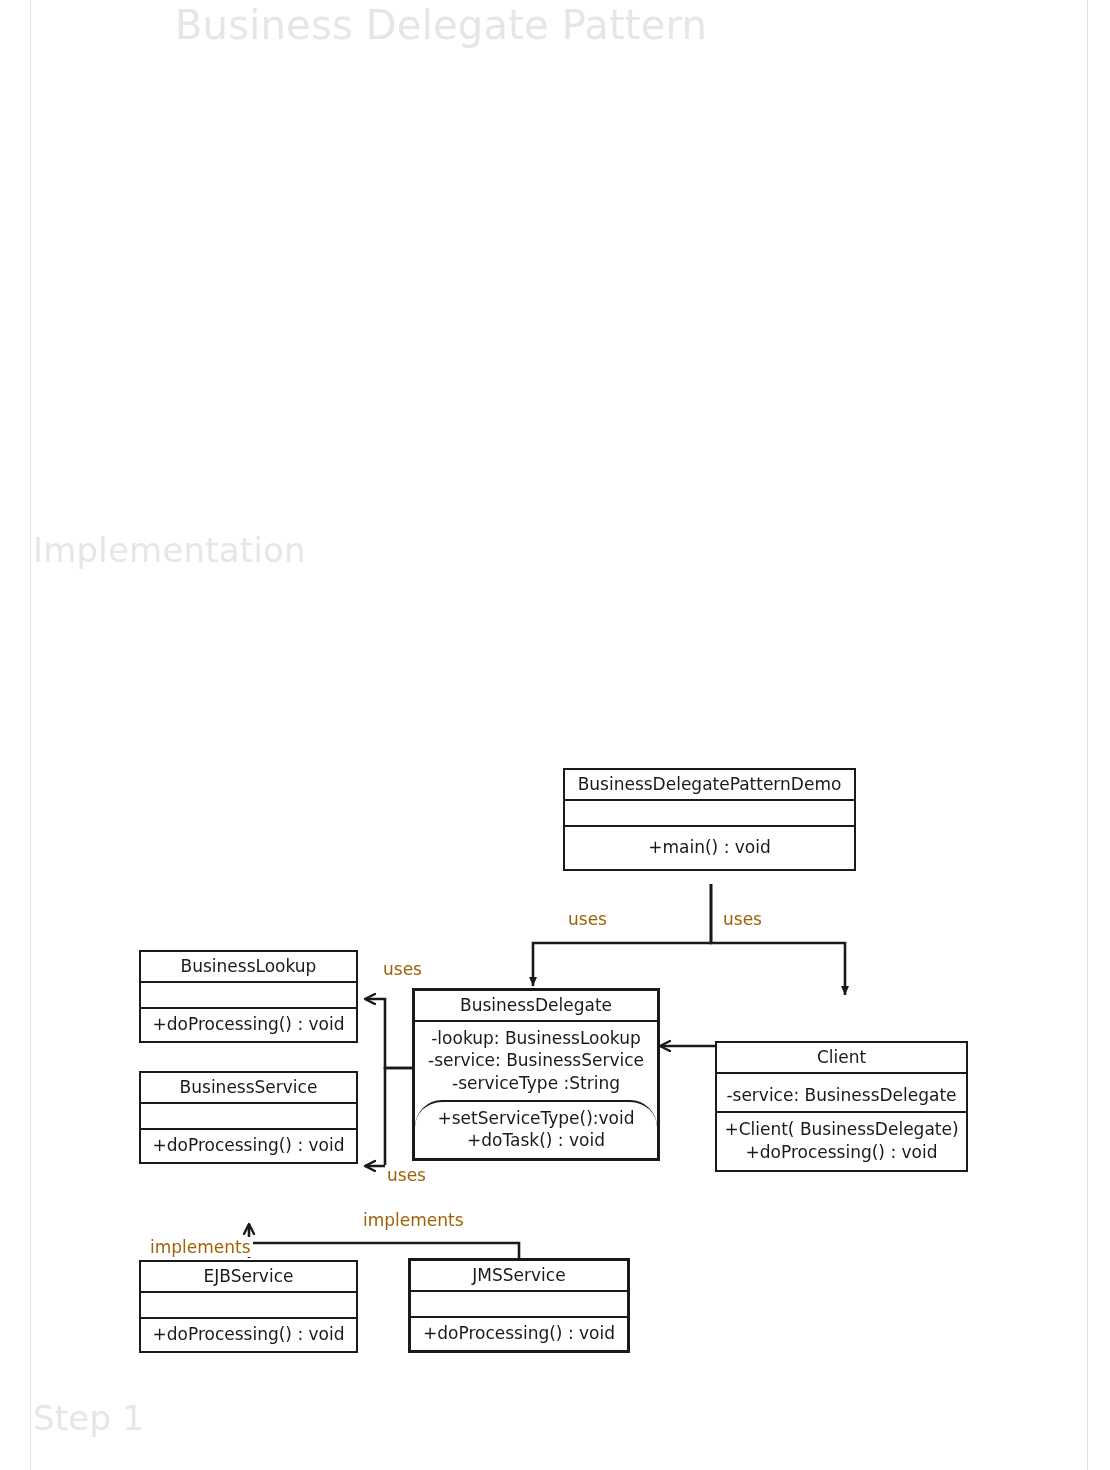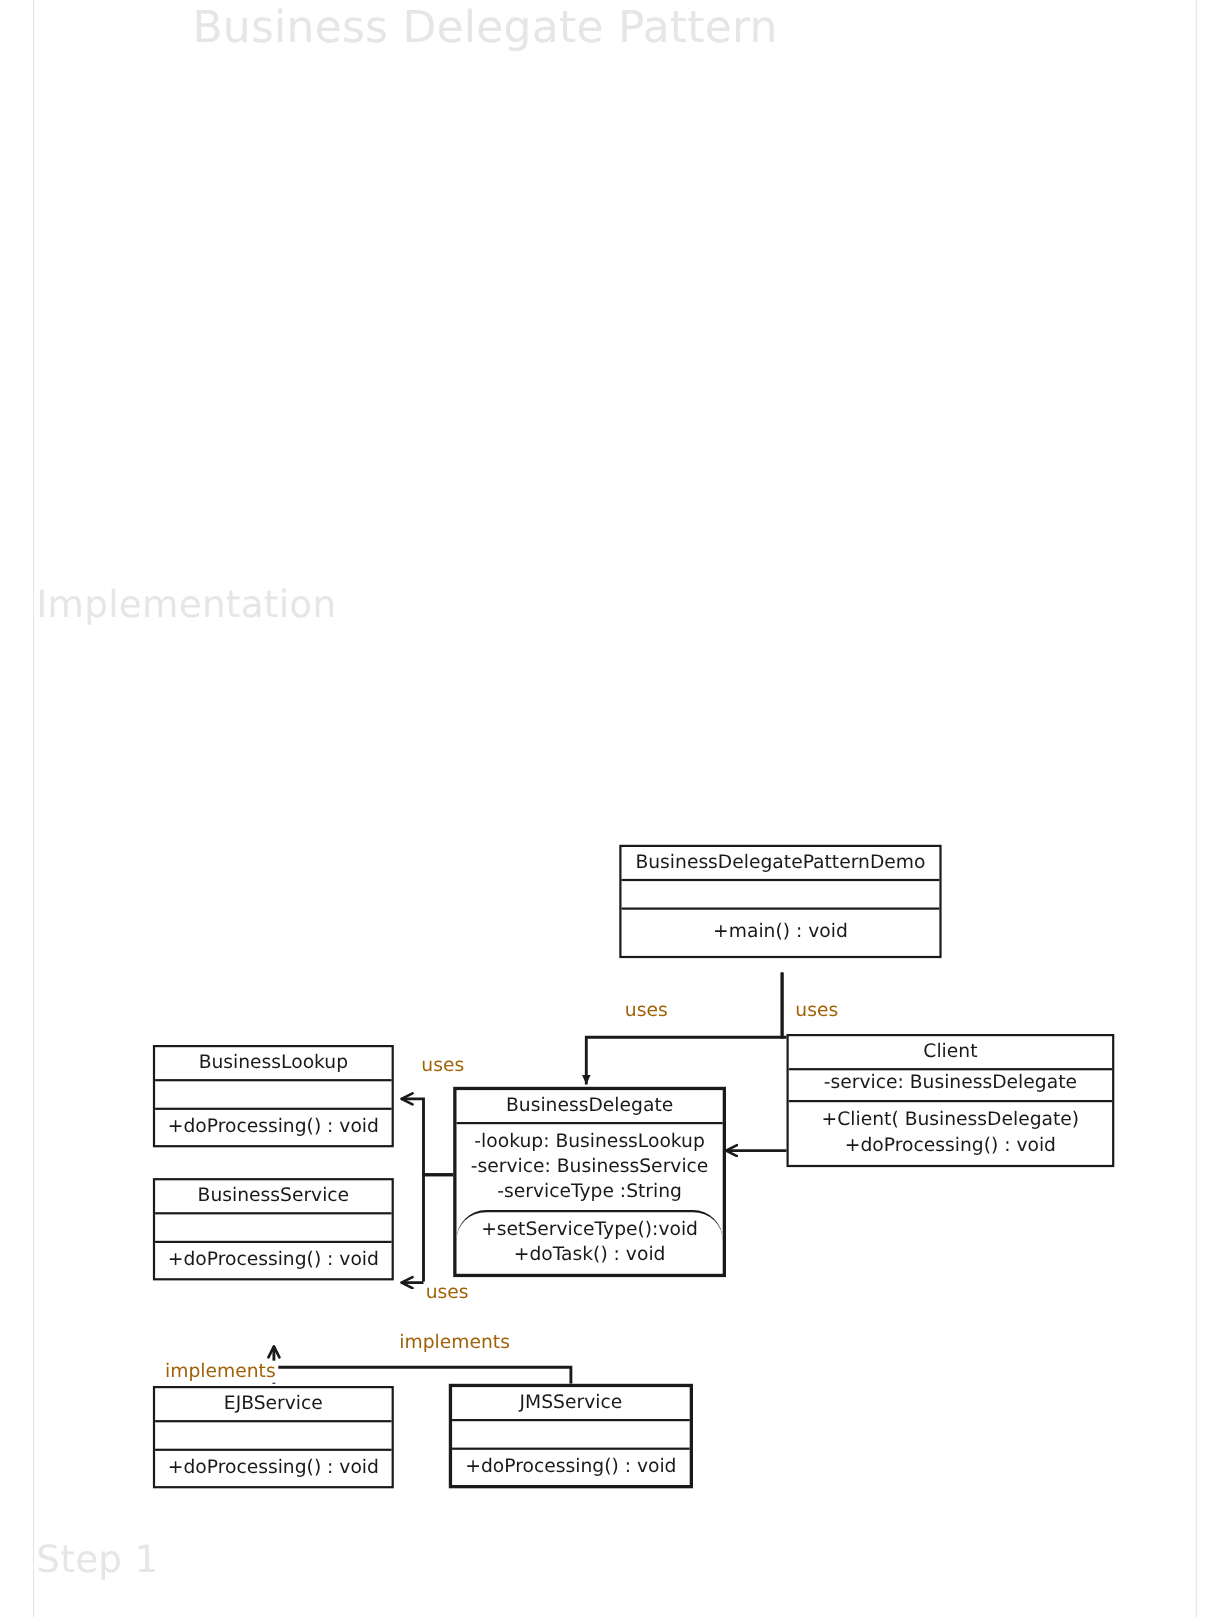--- a/index.html
+++ b/index.html
@@ -196,23 +196,23 @@
         <div>-lookup:  BusinessLookup</div>
         <div>-service:  BusinessService</div>
         <div>-serviceType  :String</div>
       </div>
       <div class="compartment divider ops" style="padding:5px 4px 6px;border-radius:27px;">
         <div>+setServiceType():void</div>
         <div>+doTask() : void</div>
       </div>
     </div>
 
-    <div class="uml-box" style="left:715px; top:940px; width:298px;">
+    <div class="uml-box" style="left:715px; top:1041px; width:253px;">
       <div class="compartment name">Client</div>
-      <div class="compartment divider attrs" style="padding:0 4px 5px;">
+      <div class="compartment divider attrs" style="padding:10px 4px 5px;">
         <div>-service:  BusinessDelegate</div>
       </div>
       <div class="compartment divider ops" style="padding:5px 4px 7px;">
         <div>+Client(  BusinessDelegate)</div>
         <div>+doProcessing()  : void</div>
       </div>
     </div>
 
     <div class="uml-box" style="left:139px; top:950px; width:219px;">
       <div class="compartment name">BusinessLookup</div>

